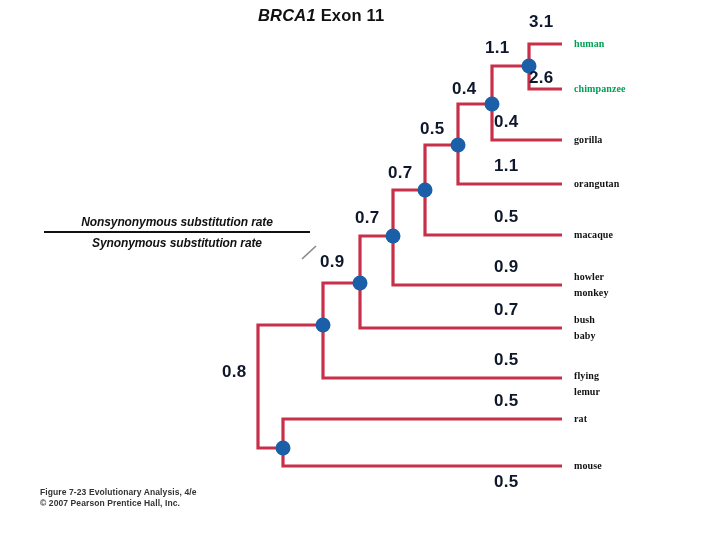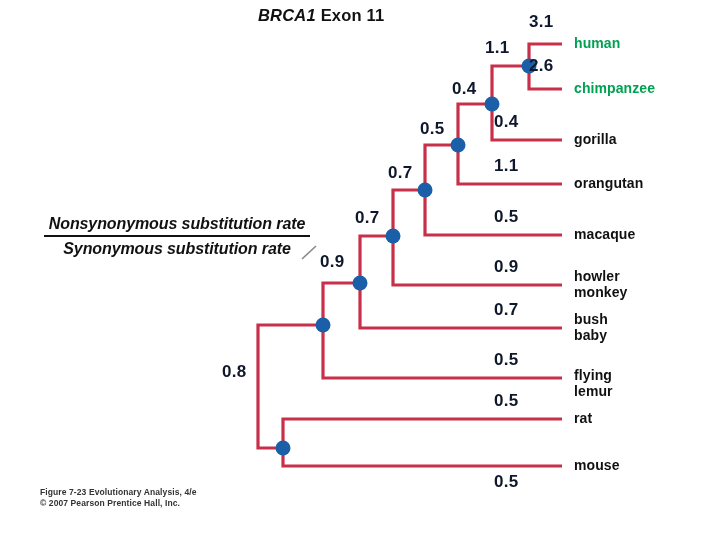--- a/index.html
+++ b/index.html
@@ -29,26 +29,27 @@
     color: #111111;
     white-space: nowrap;
     letter-spacing: 0.2px;
   }
   .title .gene {
     font-style: italic;
   }
   
   .tip-label {
     position: absolute;
-    font-size: 14px;
+    font-size: 10px;
     font-weight: bold;
     color: #111111;
     white-space: pre;
     line-height: 15.5px;
     letter-spacing: 0.1px;
+    font-family: Liberation Serif, serif;
   }
   .tip-label.green {
     color: #00a152;
   }
   
   .rate {
     position: absolute;
     font-size: 17px;
     font-weight: bold;
     color: #0f172a;
@@ -59,21 +60,21 @@
   .ratio {
     position: absolute;
     left: 44px;
     top: 215px;
     width: 266px;
     text-align: center;
     font-family: "Liberation Serif", serif;
     color: #111111;
   }
   .ratio .num, .ratio .den {
-    font-size: 16px;
+    font-size: 12px;
     font-weight: bold;
     font-style: italic;
     white-space: nowrap;
     font-family: "Liberation Sans", sans-serif;
     letter-spacing: -0.1px;
   }
   .ratio .bar {
     height: 0;
     border-top: 2px solid #111111;
     margin: 2px 0 3px 0;
@@ -142,21 +143,21 @@
       <circle cx="393" cy="236" r="7.5"></circle>
       <circle cx="360" cy="283" r="7.5"></circle>
       <circle cx="323" cy="325" r="7.5"></circle>
       <circle cx="283" cy="448" r="7.5"></circle>
     </g>
 
     <path d="M302,259 L316,246" stroke="#8a8a8a" stroke-width="1.6" fill="none"></path>
   </svg>
 
   <div class="rate" style="left:529px; top:12px;">3.1</div>
-  <div class="rate" style="left:529px; top:56px;text-align:right;">2.6</div>
+  <div class="rate" style="left:529px; top:68px;text-align:right;">2.6</div>
   <div class="rate" style="left:494px; top:112px;">0.4</div>
   <div class="rate" style="left:494px; top:156px;">1.1</div>
   <div class="rate" style="left:494px; top:207px;">0.5</div>
   <div class="rate" style="left:494px; top:257px;">0.9</div>
   <div class="rate" style="left:494px; top:300px;">0.7</div>
   <div class="rate" style="left:494px; top:350px;">0.5</div>
   <div class="rate" style="left:494px; top:391px;">0.5</div>
   <div class="rate" style="left:494px; top:472px;">0.5</div>
 
   <div class="rate" style="left:485px; top:38px;">1.1</div>

